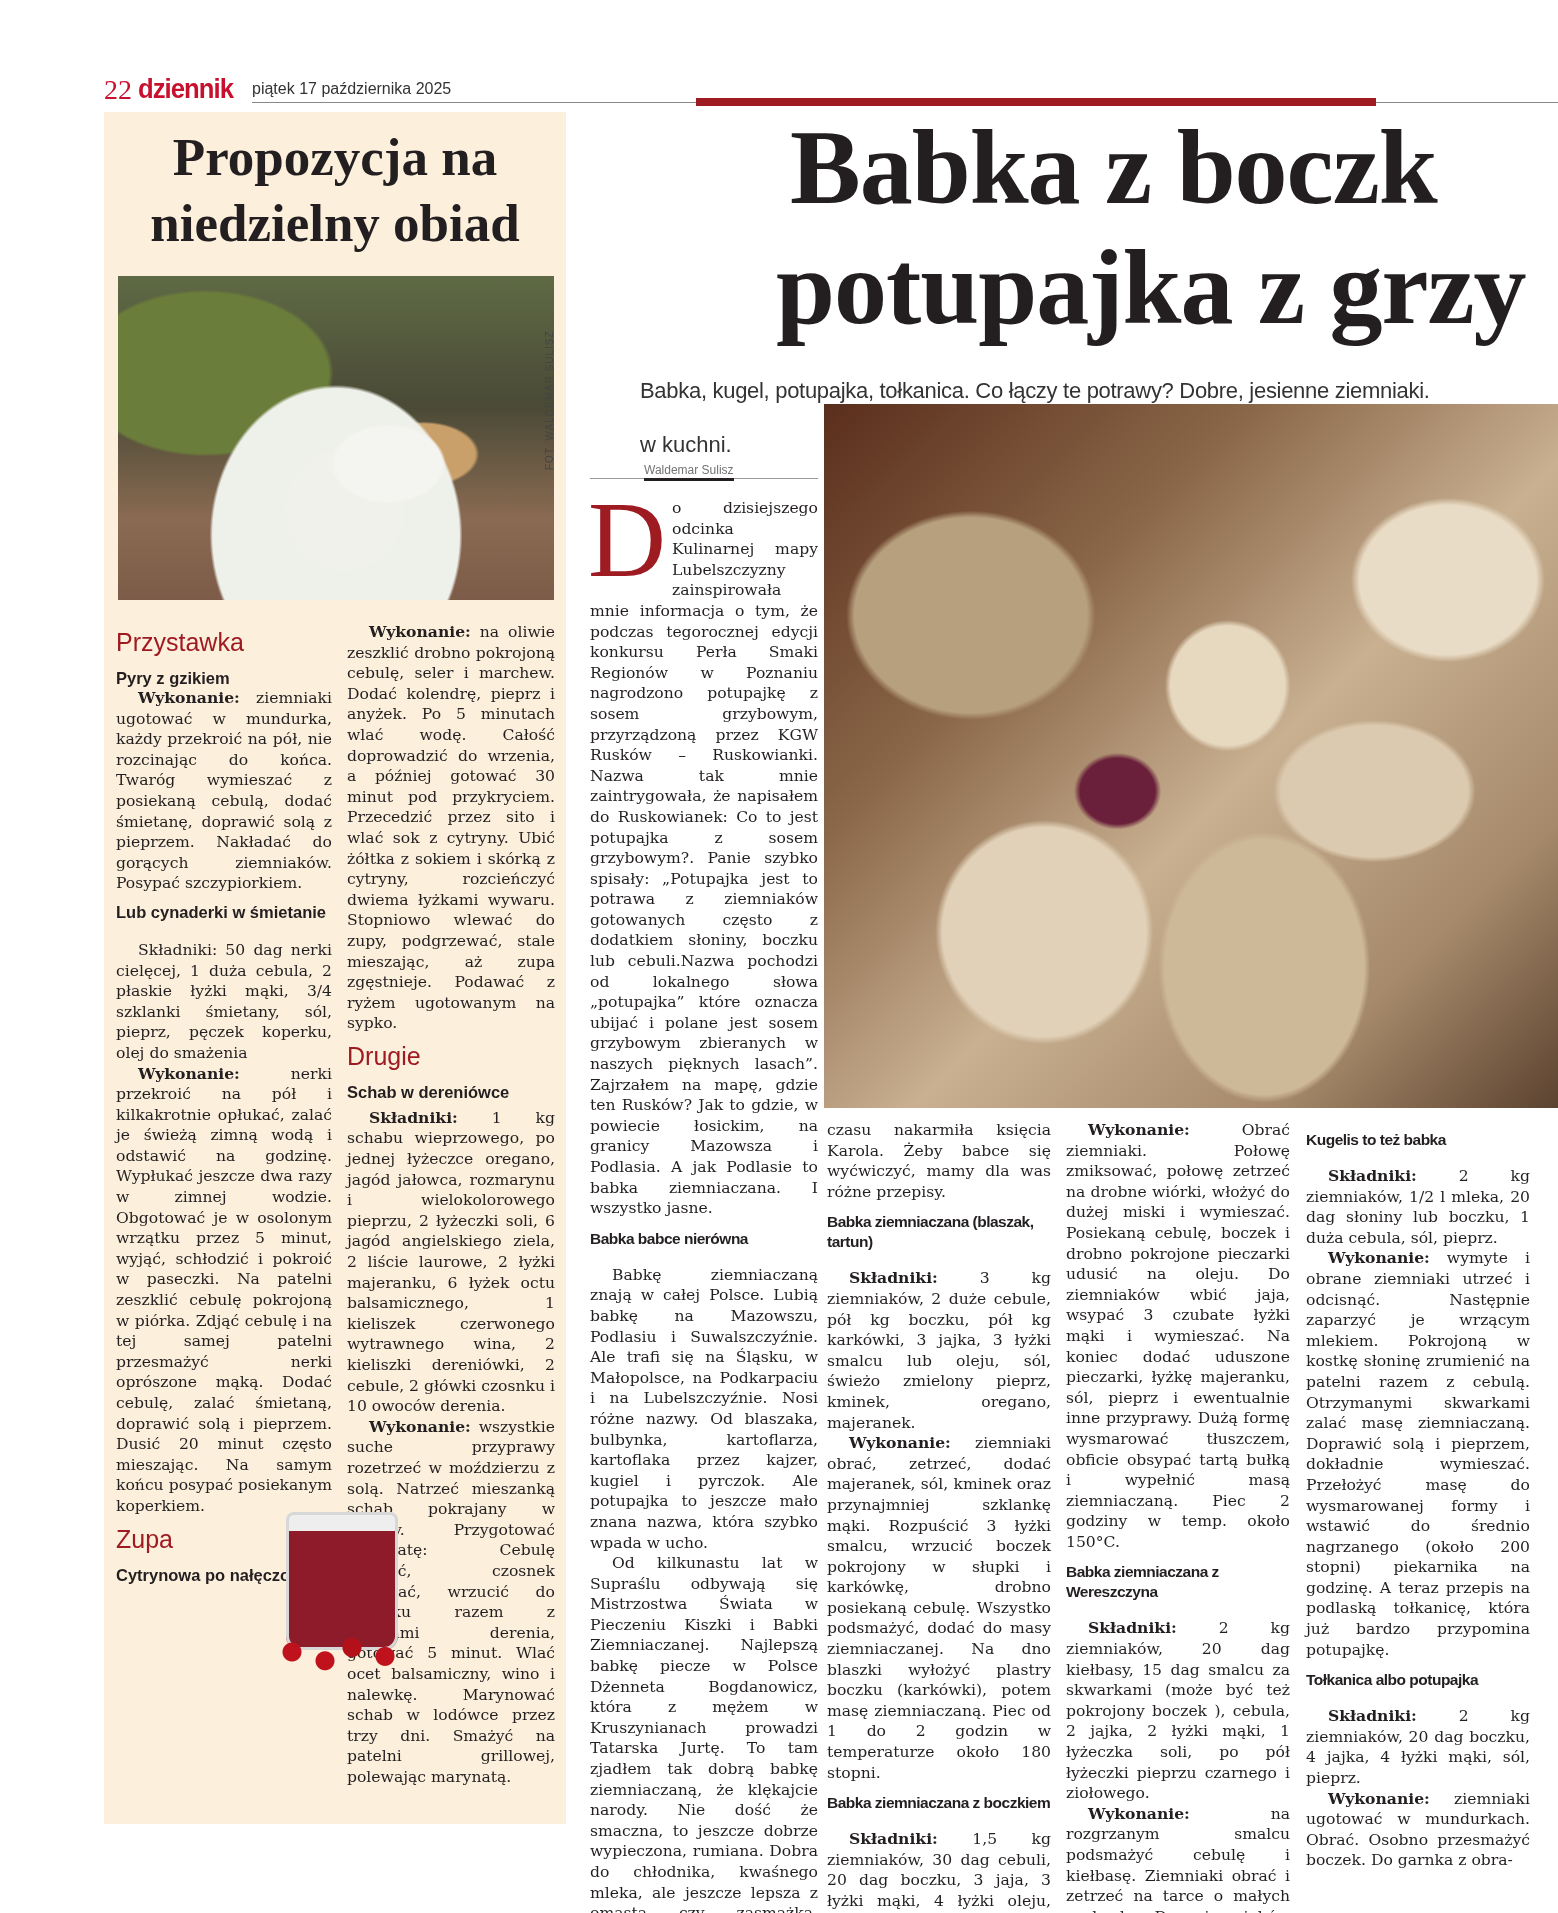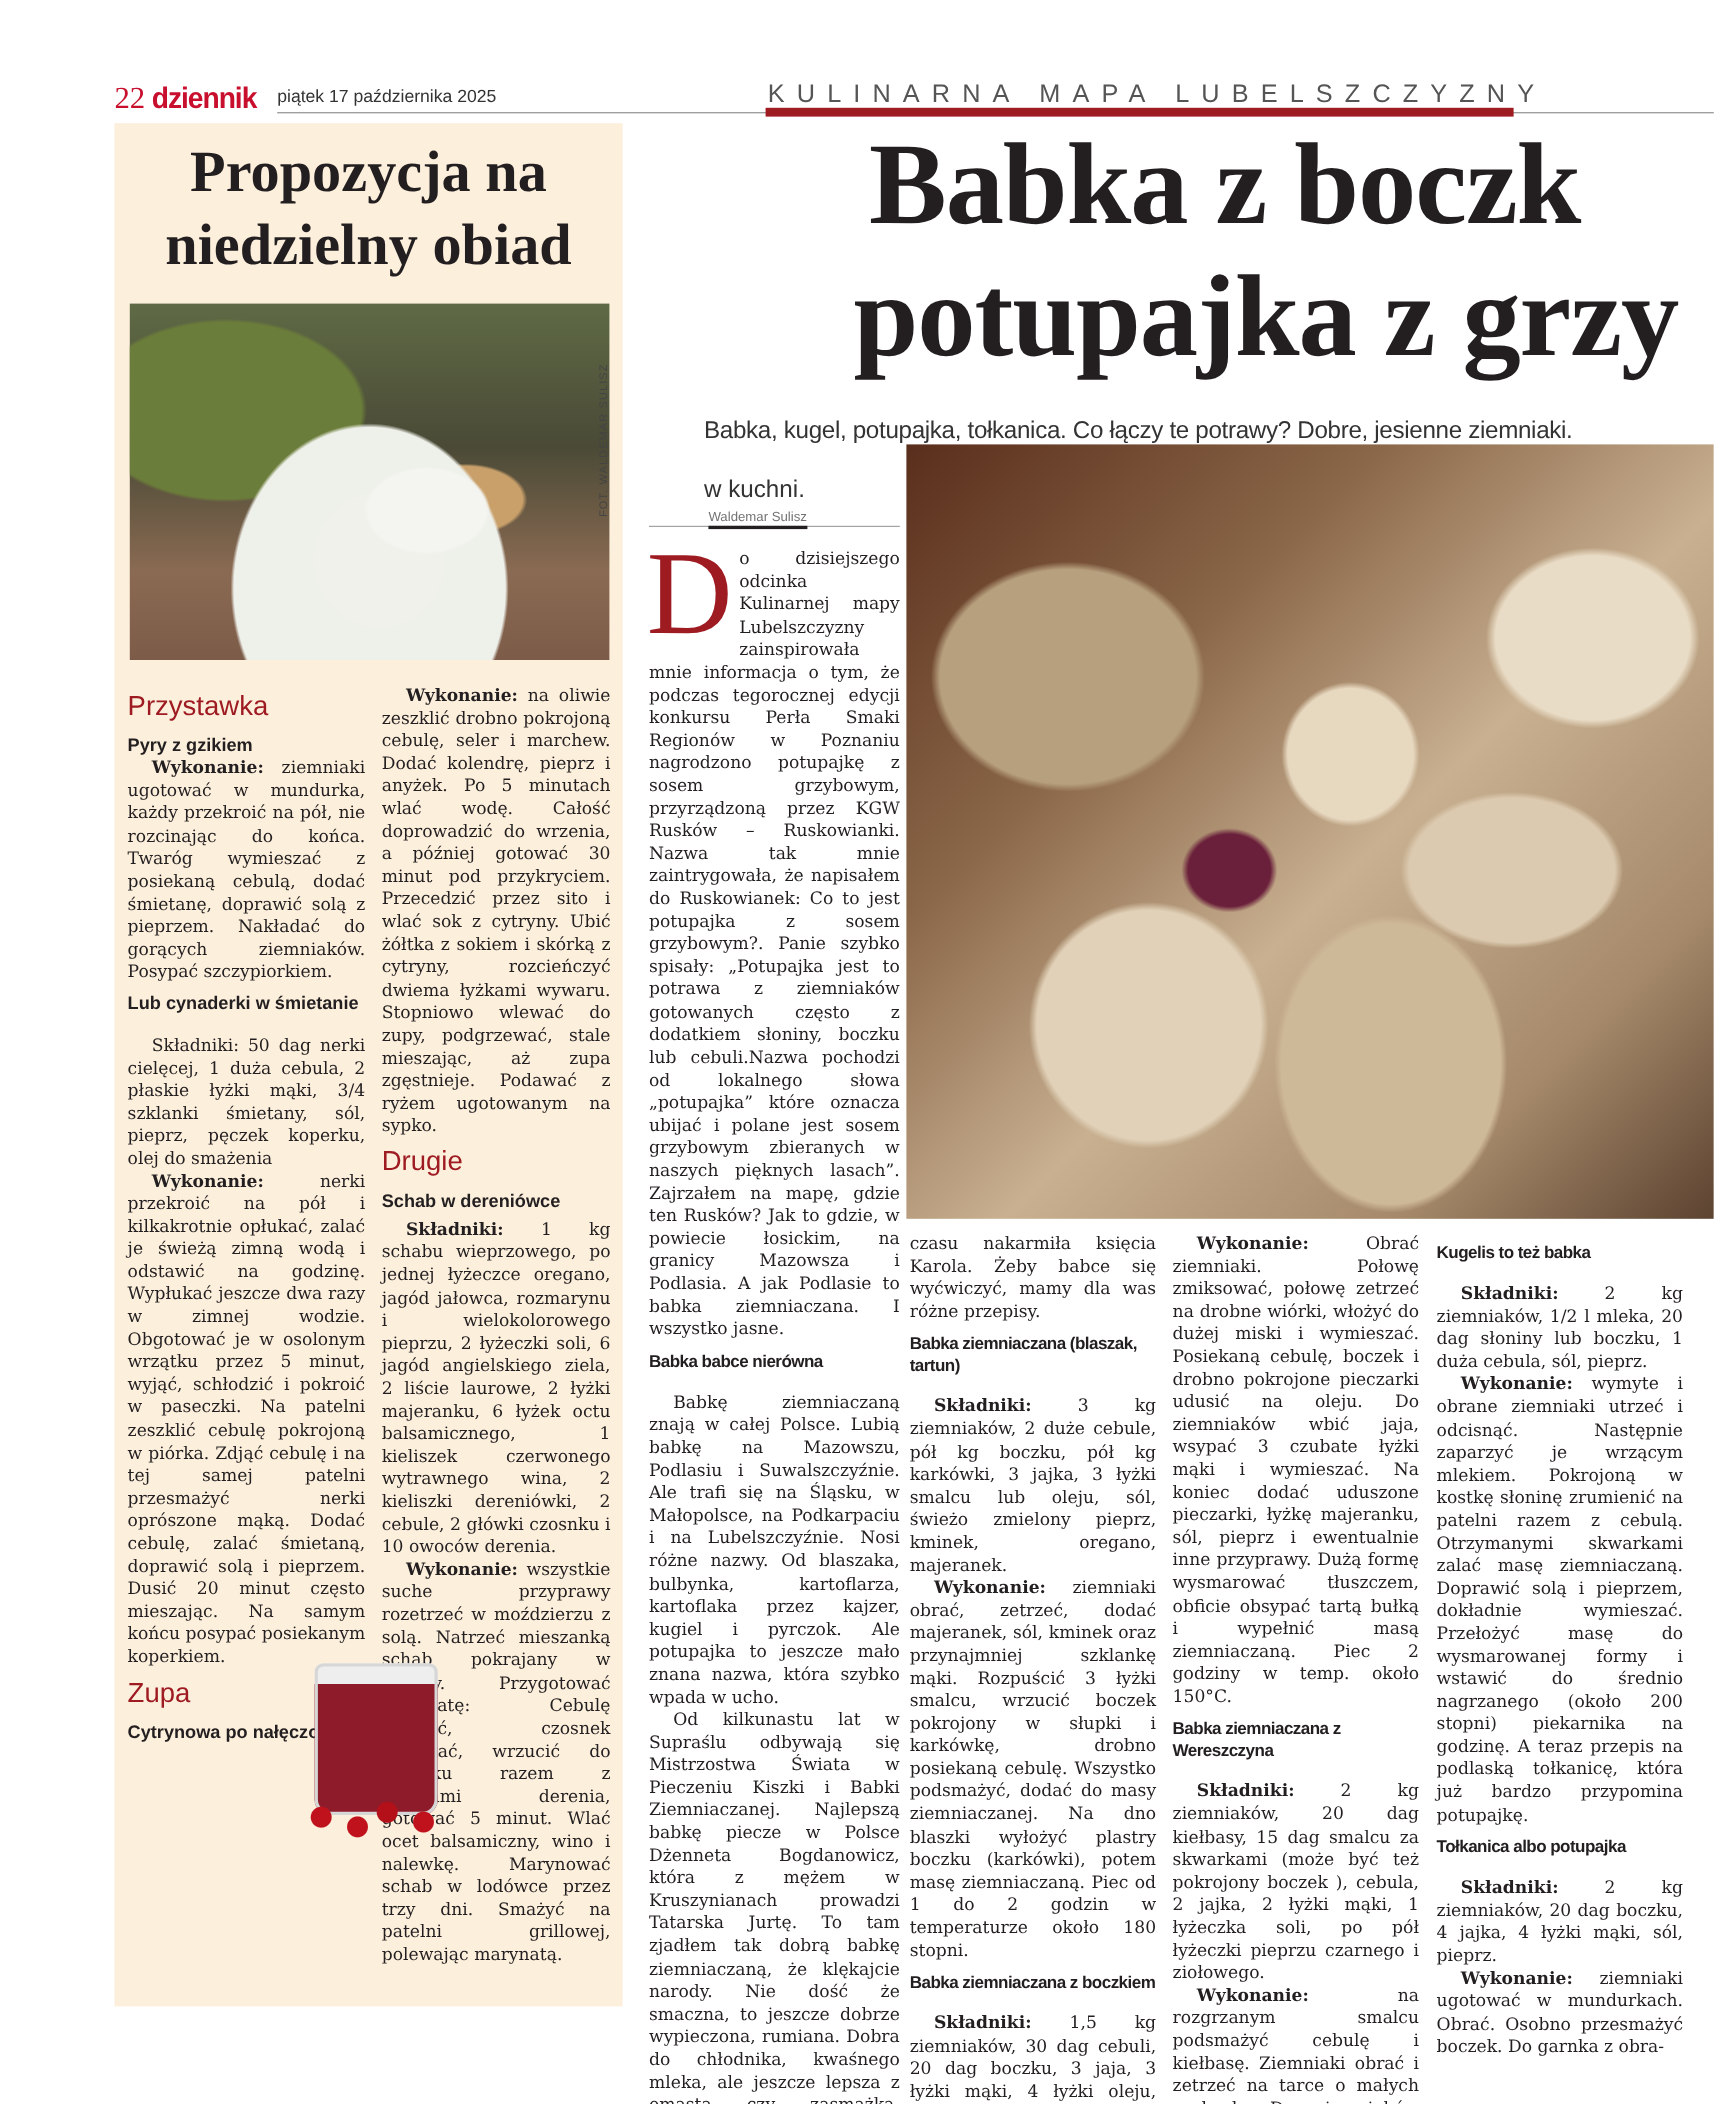--- a/index.html
+++ b/index.html
@@ -64,21 +64,20 @@
   .dropcap { float: left; font-family: "Liberation Serif", serif; font-size: 108px; line-height: 84px; color: #9e1b22; margin: 0 6px 0 -2px; height: 84px; }
 </style>
 </head>
 <body>
 
 <div class="hdr">
   <span class="pagenum">22</span>
   <span class="logo">dziennik</span>
   <span class="hdate">piątek 17 października 2025</span>
   <div class="hline"></div>
-  <span class="section-title">KULINARNA MAPA LUBELSZCZYZNY</span>
   <div class="redbar"></div>
 </div>
 
 <div class="sidebar">
   <div class="sb-title">Propozycja na niedzielny obiad</div>
   <div class="sb-photo"></div>
 </div>
 <div class="photo-credit">FOT. WALDEMAR SULISZ</div>
 
 <div class="col" style="left:116px; top:620px; width:216px;">

